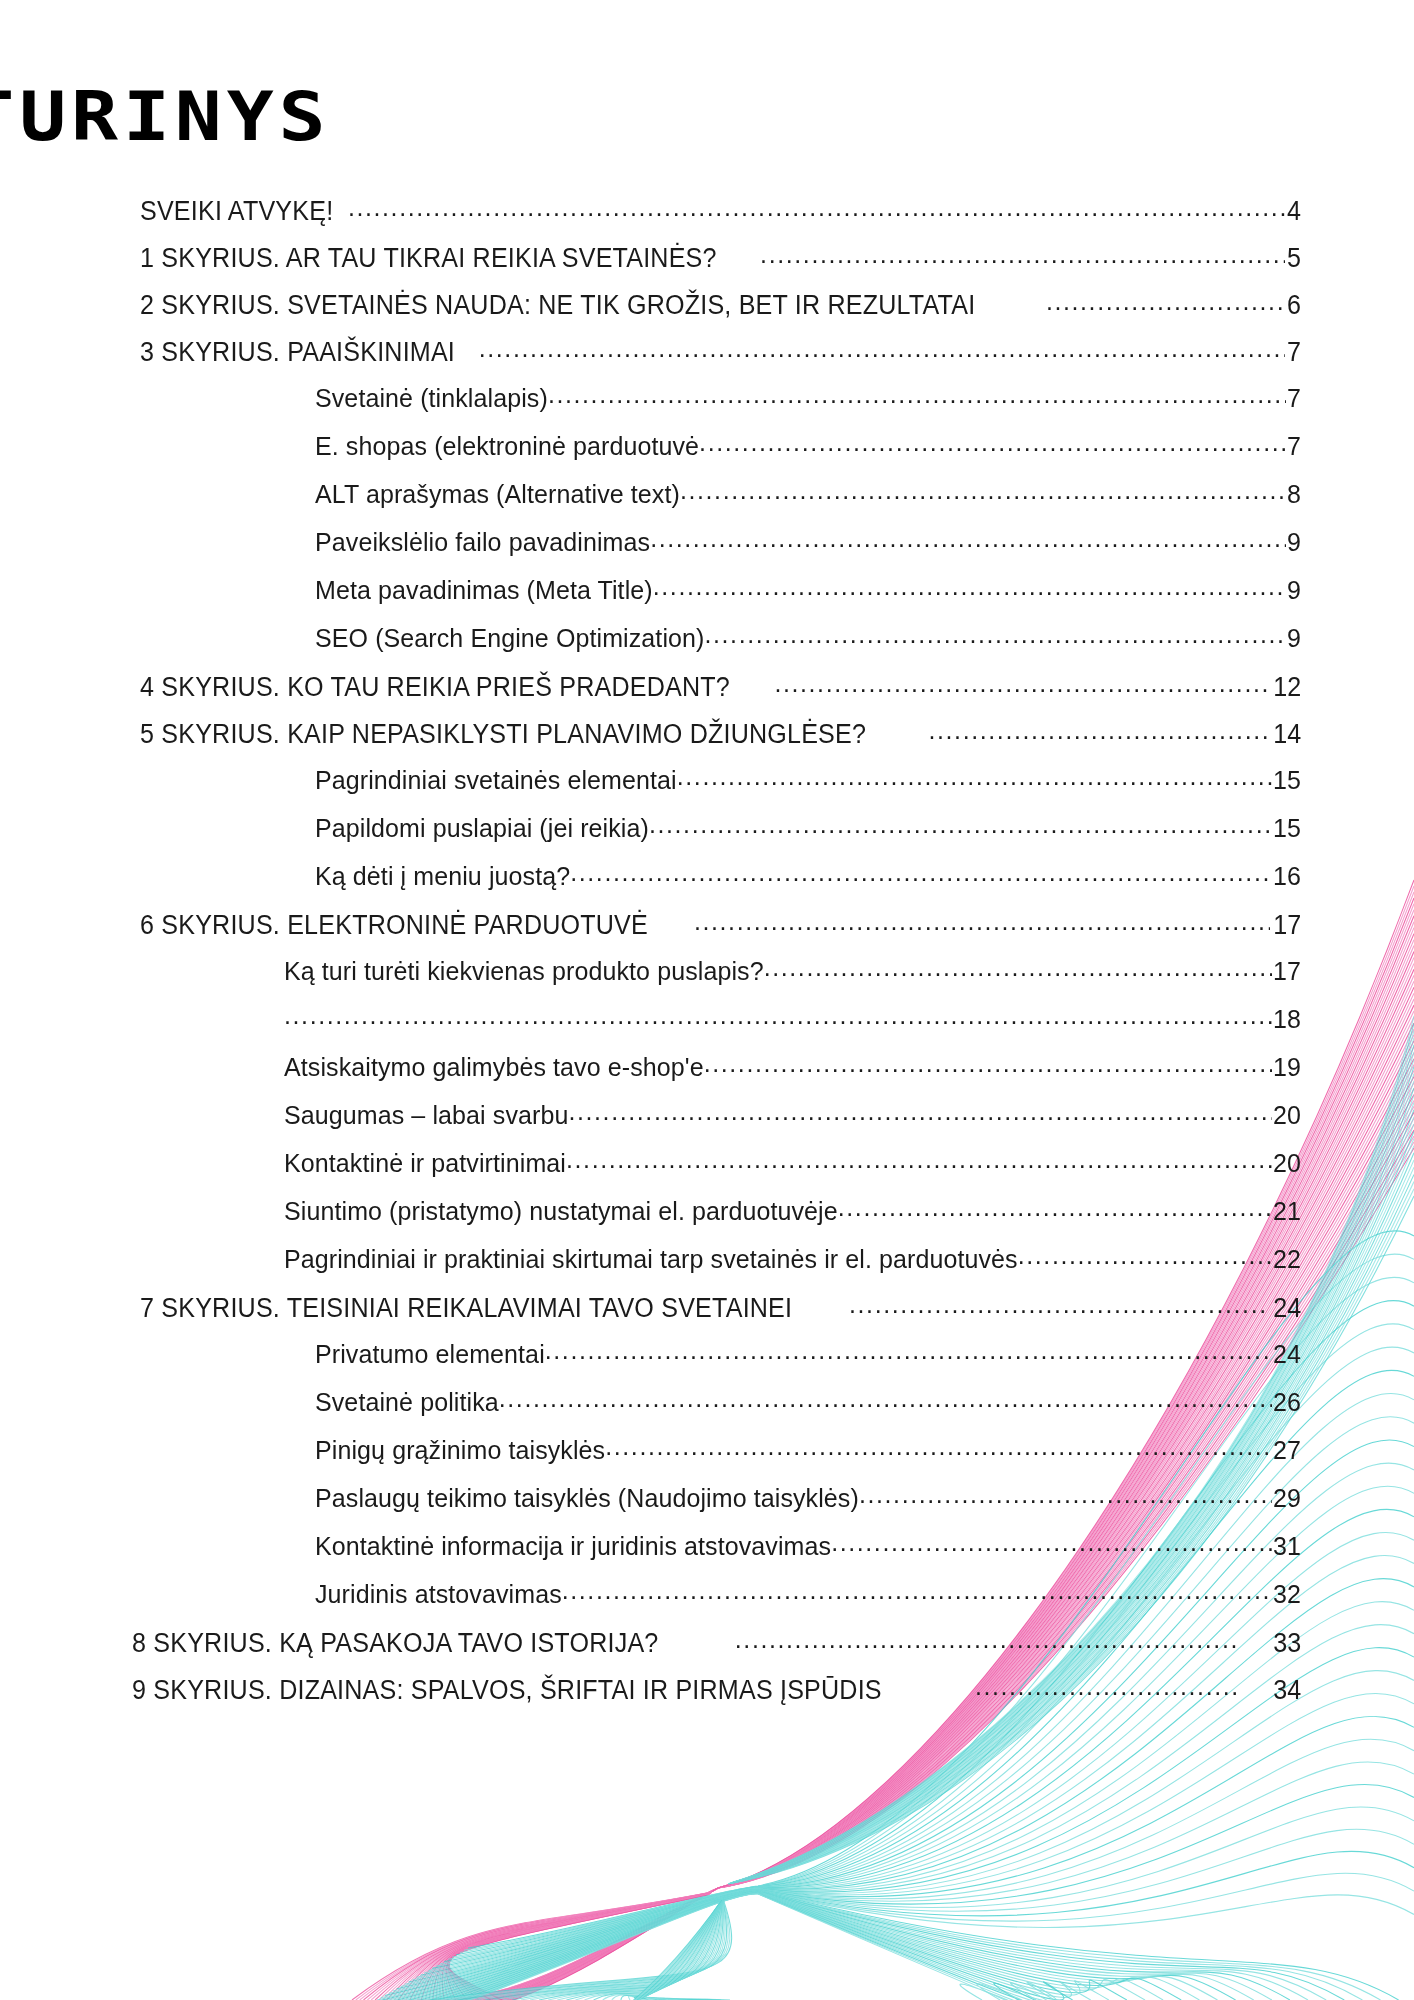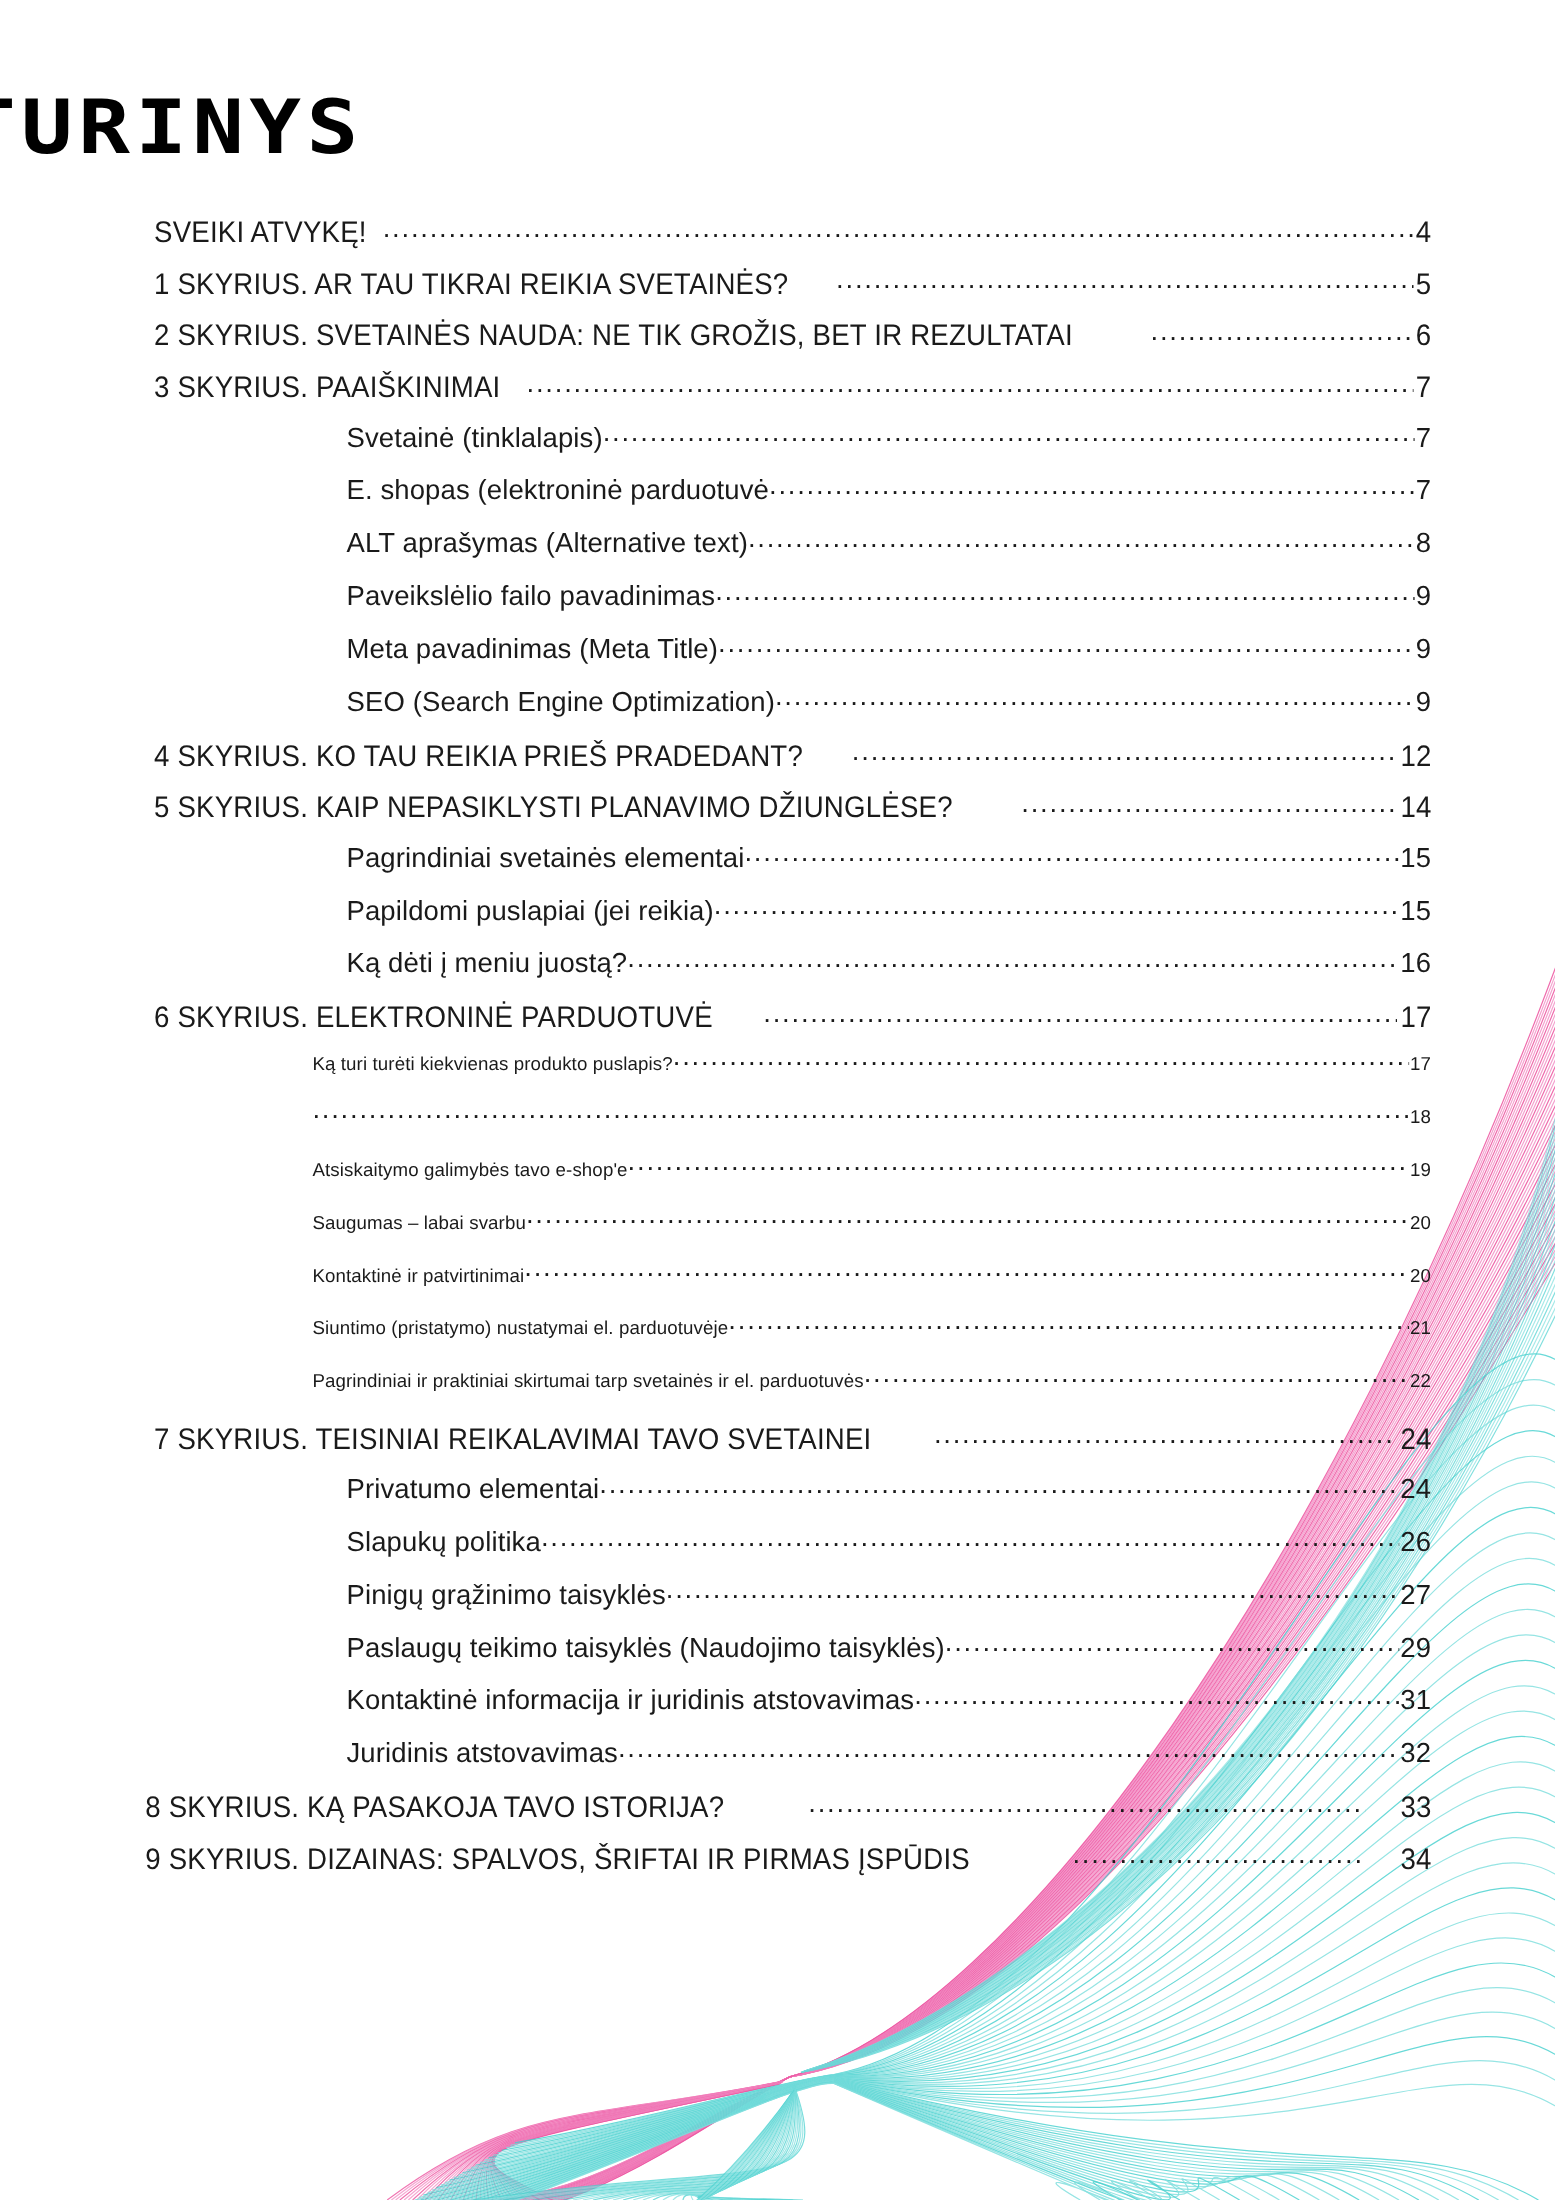--- a/index.html
+++ b/index.html
@@ -130,21 +130,21 @@
   }
   .lvl-sub .toc-leader::after { font-size: 25px; }
 
   
   .lvl-sub6 {
     height: 48px;
     padding-left: 284px;
   }
   .lvl-sub6 .toc-label,
   .lvl-sub6 .toc-page {
-    font-size: 17px;
+    font-size: 25px;
     font-weight: 300;
     letter-spacing: 0.1px;
     color: #1a1a1a;
   }
   .lvl-sub6 .toc-leader::after { font-size: 25px; }
 
   
   .nudge-left { padding-left: 132px; gap: 29px; }
 </style>
 </head>
@@ -480,21 +480,21 @@
       <span class="toc-label">7 SKYRIUS. TEISINIAI REIKALAVIMAI TAVO SVETAINEI </span>
       <span class="toc-leader"></span>
       <span class="toc-page">24</span>
     </div>
     <div class="toc-row lvl-sub">
       <span class="toc-label">Privatumo elementai</span>
       <span class="toc-leader"></span>
       <span class="toc-page">24</span>
     </div>
     <div class="toc-row lvl-sub">
-      <span class="toc-label">Slapukų politika</span>
+      <span class="toc-label">Svetainė politika</span>
       <span class="toc-leader"></span>
       <span class="toc-page">26</span>
     </div>
     <div class="toc-row lvl-sub">
       <span class="toc-label">Pinigų grąžinimo taisyklės</span>
       <span class="toc-leader"></span>
       <span class="toc-page">27</span>
     </div>
     <div class="toc-row lvl-sub">
       <span class="toc-label">Paslaugų teikimo taisyklės (Naudojimo taisyklės)</span>

